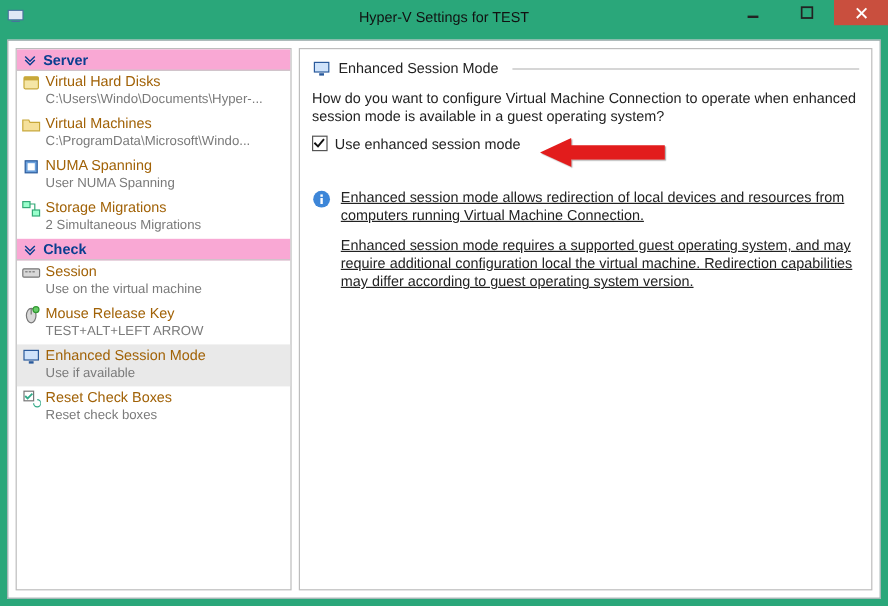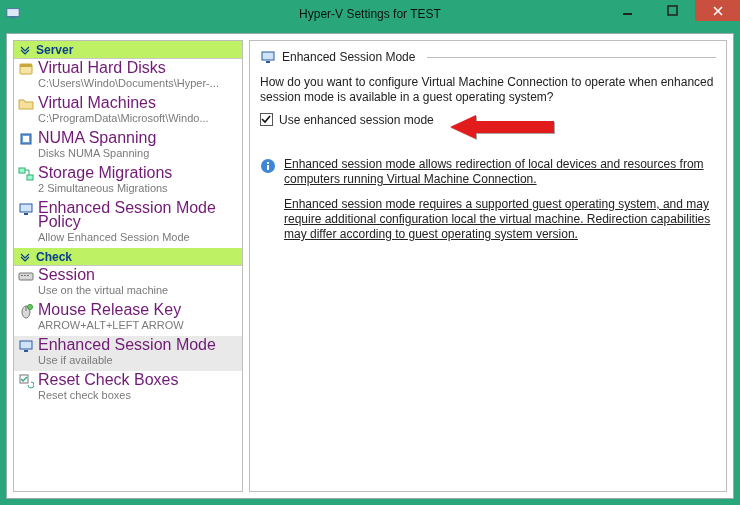--- a/index.html
+++ b/index.html
@@ -11,27 +11,27 @@
   .win-btns{position:absolute;right:0;top:0;display:flex;height:21px;}
   .win-btn{width:45px;height:21px;display:flex;align-items:center;justify-content:center;}
   .win-btn.min{background:transparent;}
   .win-btn.max{background:transparent;}
   .win-btn.close{background:#c94f3e;}
   .win-btn svg{display:block;}
   .client{position:absolute;left:6px;right:6px;top:33px;bottom:6px;background:#ffffff;border:1px solid #9aa;}
   .panes{display:flex;height:100%;}
   .nav{width:228px;border:1px solid #bdbdbd;margin:6px 3px 6px 6px;overflow:hidden;background:#fff;}
   .detail{flex:1;border:1px solid #bdbdbd;margin:6px 6px 6px 3px;background:#fff;padding:8px 10px;box-sizing:border-box;position:relative;}
-  .group-hdr{display:flex;align-items:center;gap:6px;padding:2px 6px 1px 6px;border-bottom:1px solid #c8c8c8;background:#bef264;}
+  .group-hdr{display:flex;align-items:center;gap:6px;padding:2px 6px 1px 6px;border-bottom:1px solid #c8c8c8;background:#f9a8d4;}
   .group-hdr .chev{width:10px;height:10px;}
   .group-hdr .label{color:#0a3e8f;font-weight:bold;font-size:12px;}
   .item{padding:2px 4px 4px 24px;position:relative;line-height:14px;}
   .item.selected{background:#e9e9e9;}
   .item .icon{position:absolute;left:4px;top:2px;width:16px;height:16px;}
-  .item .title{color:#701a75;font-size:16px;}
+  .item .title{color:#a16207;font-size:12px;}
   .item .sub{color:#7a7a7a;font-size:11px;margin-top:1px;white-space:nowrap;overflow:hidden;text-overflow:ellipsis;}
   .detail-hdr{display:flex;align-items:center;gap:6px;margin-bottom:10px;}
   .detail-hdr .line{flex:1;height:1px;background:#bcbcbc;margin-left:6px;}
   .question{margin-bottom:8px;color:#222;line-height:15px;}
   .chk-row{display:flex;gap:6px;margin-bottom:16px;}
   .chk{width:13px;height:13px;border:1px solid #555;box-sizing:border-box;display:flex;align-items:center;justify-content:center;background:#fff;}
   .info-row{display:flex;gap:8px;text-decoration:underline;}
   .info-icon{flex:0 0 16px;width:16px;height:16px;margin-top:1px;}
   .info-text{flex:1;color:#222;line-height:15px;}
   .info-text p{margin:0 0 10px 0;}
@@ -100,41 +100,33 @@
           <div class="title">Virtual Machines</div>
           <div class="sub">C:\ProgramData\Microsoft\Windo...</div>
         </div>
 
         <div class="item">
           <span class="icon"><svg viewBox="0 0 16 16">
                 <rect x="3" y="3" width="10" height="10" fill="#6aa0dc" stroke="#2a5a9c"></rect>
                 <rect x="5" y="5" width="6" height="6" fill="#fff"></rect>
               </svg></span>
           <div class="title">NUMA Spanning</div>
-          <div class="sub">Disks NUMA Spanning</div>
+          <div class="sub">User NUMA Spanning</div>
         </div>
 
         <div class="item">
           <span class="icon"><svg viewBox="0 0 16 16">
                 <rect x="1" y="2" width="6" height="5" fill="#9fc" stroke="#3a7"></rect>
                 <rect x="9" y="9" width="6" height="5" fill="#9fc" stroke="#3a7"></rect>
                 <path d="M7 4h4v5" fill="none" stroke="#3a7"></path>
               </svg></span>
           <div class="title">Storage Migrations</div>
           <div class="sub">2 Simultaneous Migrations</div>
         </div>
 
-        <div class="item">
-          <span class="icon"><svg viewBox="0 0 16 16">
-                <rect x="2" y="3" width="12" height="8" fill="#cfe3fb" stroke="#2a5a9c"></rect>
-                <rect x="6" y="12" width="4" height="2" fill="#2a5a9c"></rect>
-              </svg></span>
-          <div class="title">Enhanced Session Mode Policy</div>
-          <div class="sub">Allow Enhanced Session Mode</div>
-        </div>
 
         <div class="group-hdr">
           <span class="chev"><svg viewBox="0 0 10 10">
                 <path d="M1 4 L5 8 L9 4" fill="none" stroke="#0a3e8f" stroke-width="1.2"></path>
                 <path d="M1 1 L5 5 L9 1" fill="none" stroke="#0a3e8f" stroke-width="1.2"></path>
               </svg></span>
           <span class="label">Check</span>
         </div>
 
         <div class="item">
@@ -148,21 +140,21 @@
           <div class="sub">Use on the virtual machine</div>
         </div>
 
         <div class="item">
           <span class="icon"><svg viewBox="0 0 16 16">
                 <ellipse cx="8" cy="9" rx="4" ry="6" fill="#d8d8d8" stroke="#777"></ellipse>
                 <line x1="8" y1="3" x2="8" y2="8" stroke="#777"></line>
                 <circle cx="12" cy="4" r="2.5" fill="#6c6" stroke="#393"></circle>
               </svg></span>
           <div class="title">Mouse Release Key</div>
-          <div class="sub">ARROW+ALT+LEFT ARROW</div>
+          <div class="sub">TEST+ALT+LEFT ARROW</div>
         </div>
 
         <div class="item selected">
           <span class="icon"><svg viewBox="0 0 16 16">
                 <rect x="2" y="3" width="12" height="8" fill="#cfe3fb" stroke="#2a5a9c"></rect>
                 <rect x="6" y="12" width="4" height="2" fill="#2a5a9c"></rect>
               </svg></span>
           <div class="title">Enhanced Session Mode</div>
           <div class="sub">Use if available</div>
         </div>

